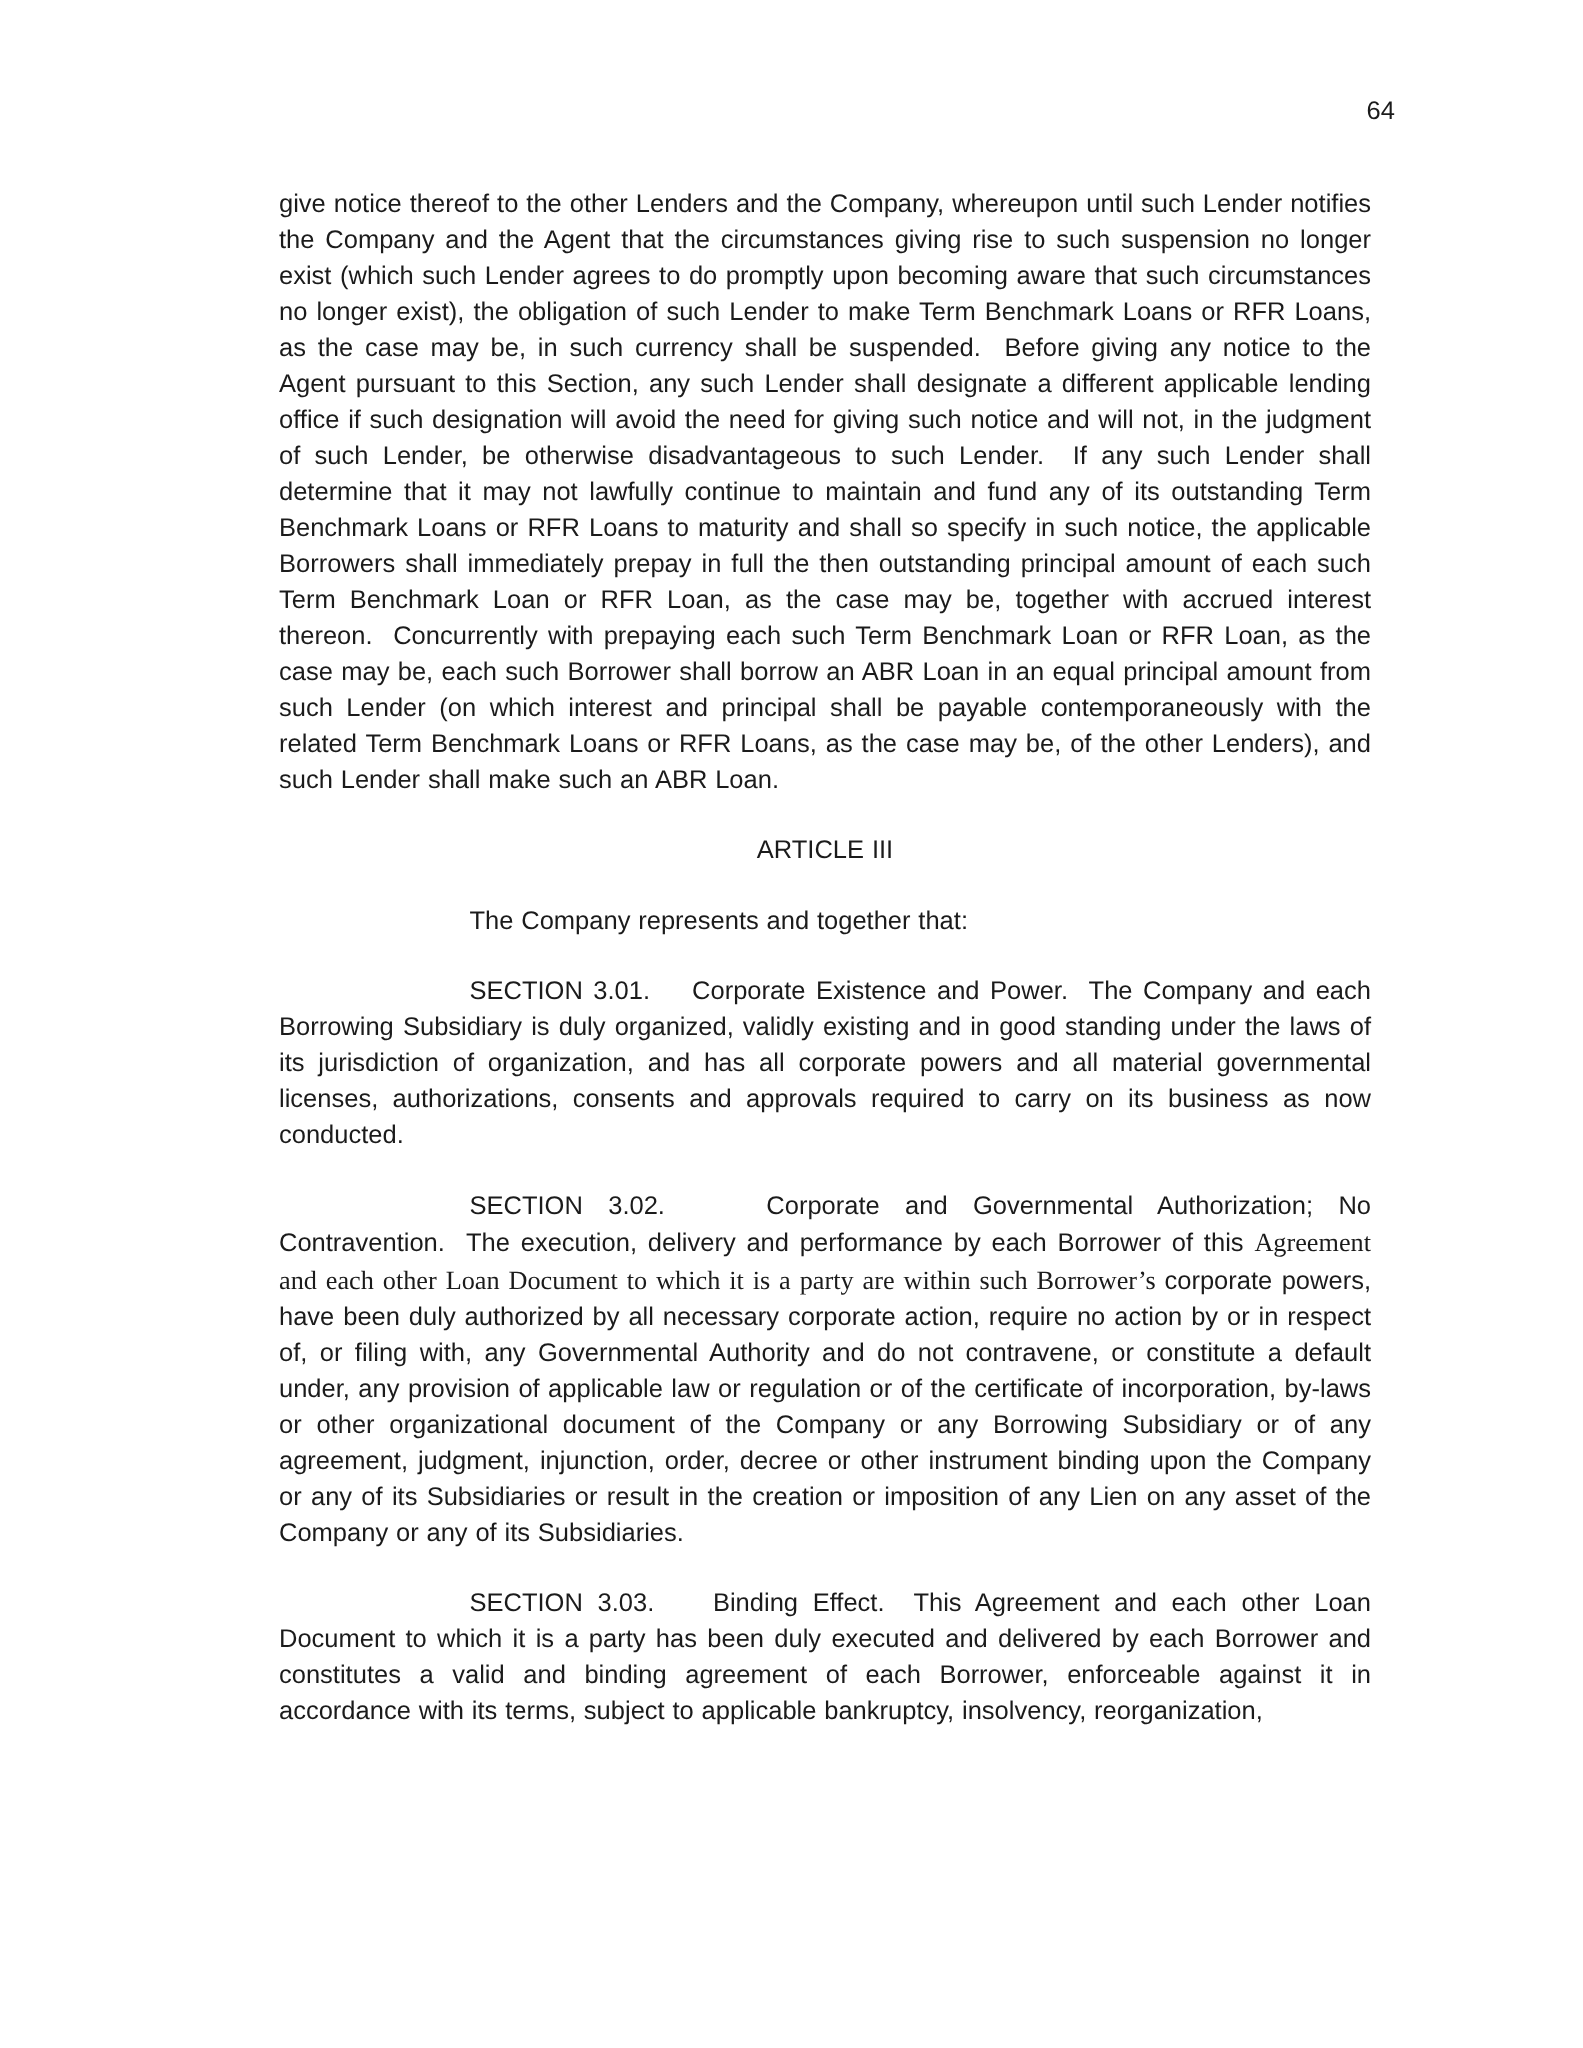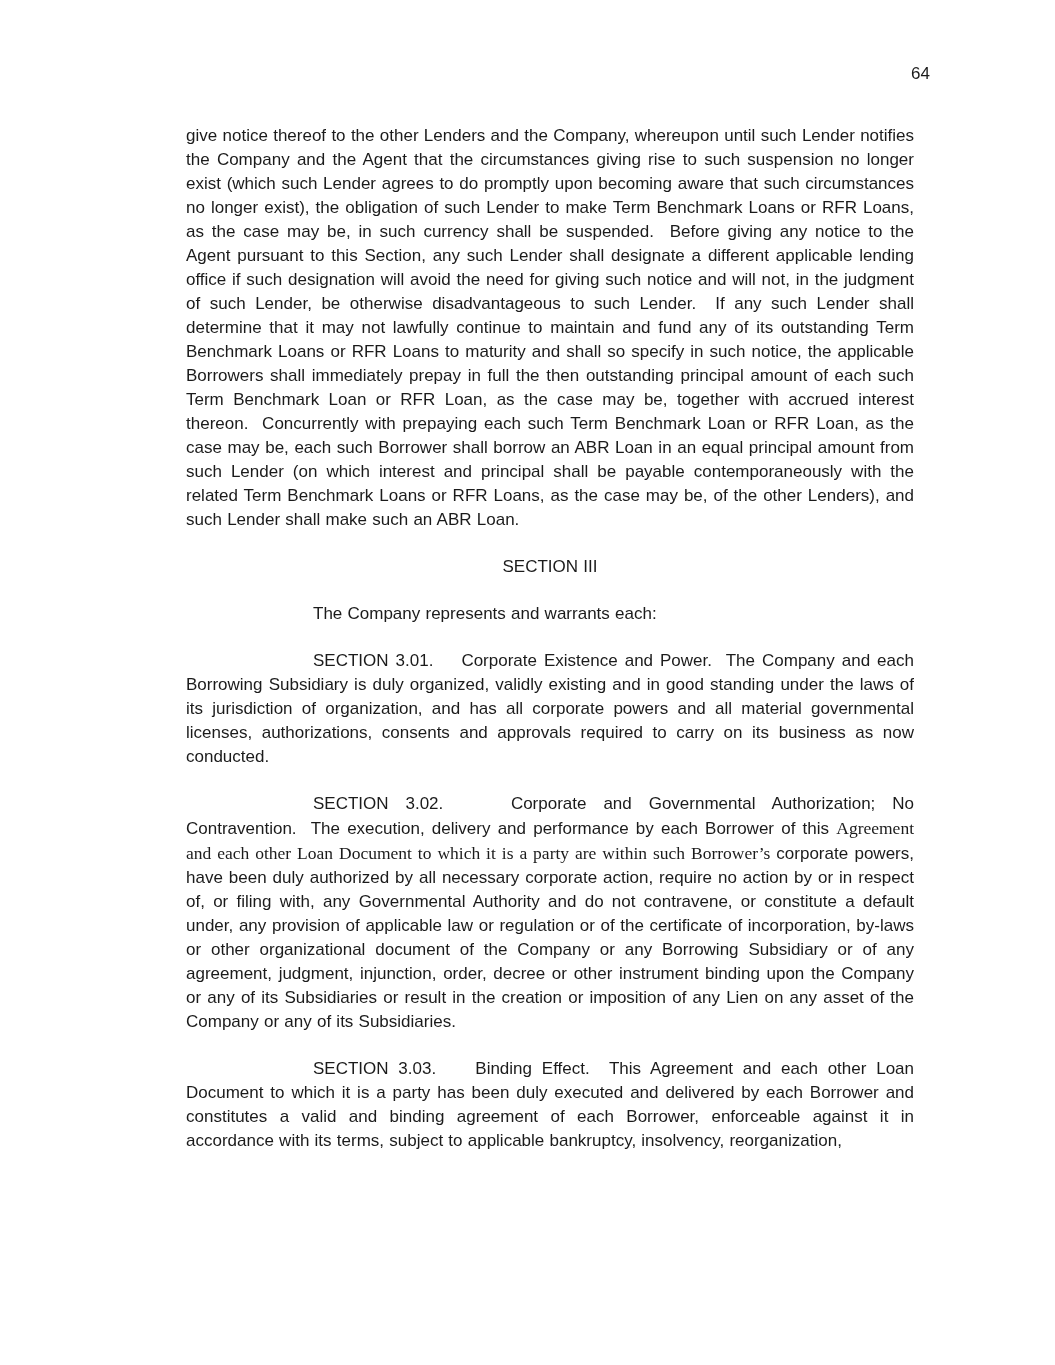--- a/index.html
+++ b/index.html
@@ -54,19 +54,19 @@
     font-size: 17.5px;
   }
 </style>
 </head>
 <body>
 
 <div class="page">
   <div class="page-number">64</div>
   <div class="content">
       <div class="para body"><span>give notice thereof to the other Lenders and the Company, whereupon until such Lender notifies the Company and the Agent that the circumstances giving rise to such suspension no longer exist (which such Lender agrees to do promptly upon becoming aware that such circumstances no longer exist), the obligation of such Lender to make Term Benchmark Loans or RFR Loans, as the case may be, in such currency shall be suspended.&nbsp; Before giving any notice to the Agent pursuant to this Section, any such Lender shall designate a different applicable lending office if such designation will avoid the need for giving such notice and will not, in the judgment of such Lender, be otherwise disadvantageous to such Lender.&nbsp; If any such Lender shall determine that it may not lawfully continue to maintain and fund any of its outstanding Term Benchmark Loans or RFR Loans to maturity and shall so specify in such notice, the applicable Borrowers shall immediately prepay in full the then outstanding principal amount of each such Term Benchmark Loan or RFR Loan, as the case may be, together with accrued interest thereon.&nbsp; Concurrently with prepaying each such Term Benchmark Loan or RFR Loan, as the case may be, each such Borrower shall borrow an ABR Loan in an equal principal amount from such Lender (on which interest and principal shall be payable contemporaneously with the related Term Benchmark Loans or RFR Loans, as the case may be, of the other Lenders), and such Lender shall make such an ABR Loan.</span></div>
-      <div class="para center"><span>SECTION III</span></div>
-      <div class="para indent"><span>The Company represents and warrants each:</span></div>
+      <div class="para center"><span>ARTICLE III</span></div>
+      <div class="para indent"><span>The Company represents and together that:</span></div>
       <div class="para section"><span>SECTION 3.01.&nbsp;&nbsp;&nbsp;&nbsp;</span><span class="u">Corporate Existence and Power</span><span>.&nbsp; The Company and each Borrowing Subsidiary is duly organized, validly existing and in good standing under the laws of its jurisdiction of organization, and has all corporate powers and all material governmental licenses, authorizations, consents and approvals required to carry on its business as now conducted.</span></div>
       <div class="para section"><span>SECTION 3.02.&nbsp;&nbsp;&nbsp;&nbsp;</span><span class="u">Corporate and Governmental Authorization; No Contravention</span><span>.&nbsp; The execution, delivery and performance by each Borrower of this </span><span class="serif">Agreement and each other Loan Document to which it is a party are within such Borrower’s </span><span>corporate powers, have been duly authorized by all necessary corporate action, require no action by or in respect of, or filing with, any Governmental Authority and do not contravene, or constitute a default under, any provision of applicable law or regulation or of the certificate of incorporation, by-laws or other organizational document of the Company or any Borrowing Subsidiary or of any agreement, judgment, injunction, order, decree or other instrument binding upon the Company or any of its Subsidiaries or result in the creation or imposition of any Lien on any asset of the Company or any of its Subsidiaries.</span></div>
       <div class="para section"><span>SECTION 3.03.&nbsp;&nbsp;&nbsp;&nbsp;</span><span class="u">Binding Effect</span><span>.&nbsp; This Agreement and each other Loan Document to which it is a party has been duly executed and delivered by each Borrower and constitutes a valid and binding agreement of each Borrower, enforceable against it in accordance with its terms, subject to applicable bankruptcy, insolvency, reorganization,</span></div>
     </div>
 </div>
 
 </body></html>

